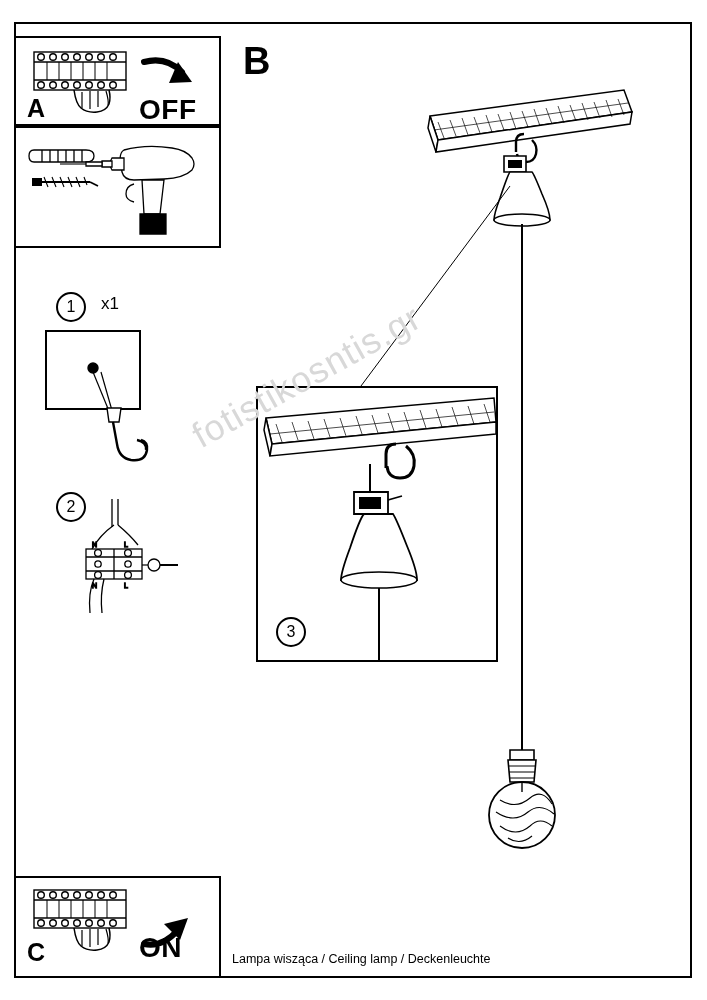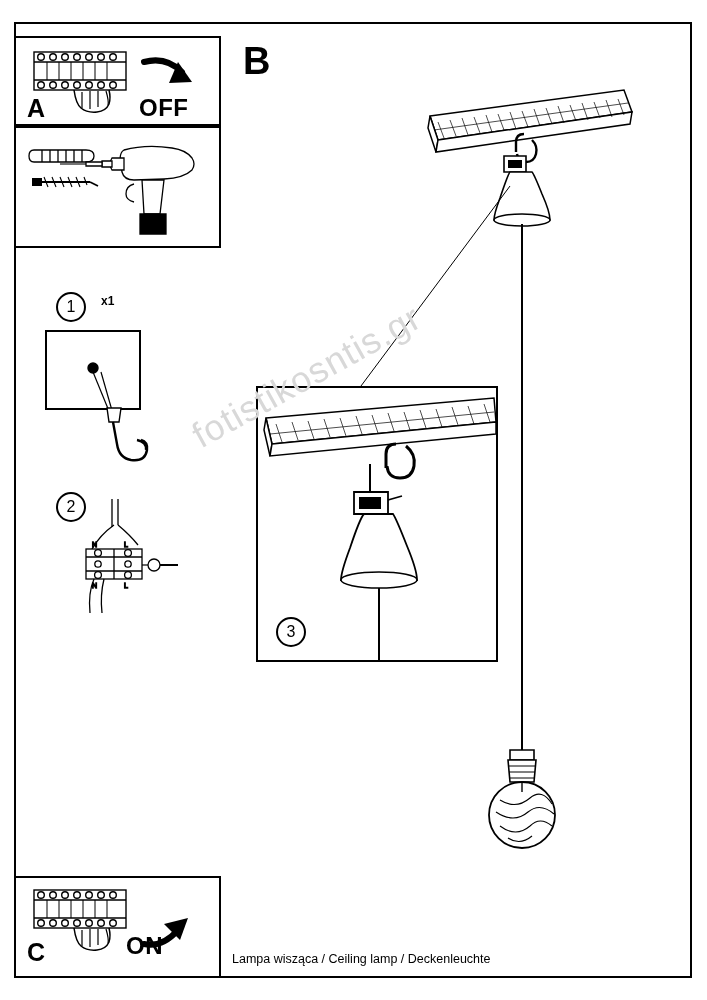--- a/index.html
+++ b/index.html
@@ -49,31 +49,31 @@
     color: #000;
     font-family: "Liberation Sans", sans-serif;
     line-height: 1;
   }
   #label-a { left: 27px; top: 96px; }
   #label-b { left: 243px; top: 42px; font-size: 38px; }
   #label-c { left: 27px; top: 940px; }
 
   .word {
     position: absolute;
-    font-size: 24px;
+    font-size: 28px;
     font-weight: 700;
     letter-spacing: 0.5px;
   }
   #word-off { left: 139px; top: 94px; }
-  #word-on { left: 126px; top: 932px; }
+  #word-on { left: 139px; top: 932px; }
 
   .qty {
     position: absolute;
-    font-size: 12px;
-    font-weight: 700;
+    font-size: 17px;
+    font-weight: 400;
     left: 85px;
     top: 166px;
   }
 
   .circ-num {
     position: absolute;
     width: 30px;
     height: 30px;
     border: 2px solid #000;
     border-radius: 50%;

